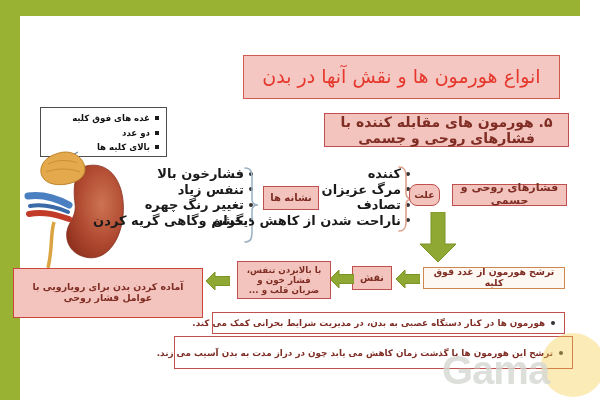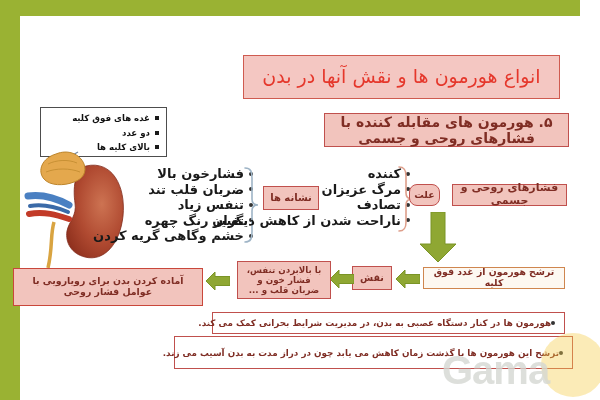--- a/index.html
+++ b/index.html
@@ -46,27 +46,27 @@
   .causes-list   { left:288px; top:166px; width:110px; }
 
   .symptoms-label { left:263px; top:186px; width:56px; height:24px; font-size:10px; }
   .cause-label    { left:409px; top:184px; width:31px; height:22px; font-size:9.5px;border-radius:8px; }
   .cause-header   { left:452px; top:184px; width:115px; height:22px; font-size:11px; }
 
   .secretion-box { left:423px; top:267px; width:142px; height:22px;
     background:#fdf8f1; border:1.6px solid #cf864f; font-size:9.3px; }
   .role-box      { left:352px; top:266px; width:40px; height:24px; font-size:9.5px; }
   .mechanism-box { left:237px; top:261px; width:94px; height:38px; font-size:8.7px; padding:0 4px; }
-  .outcome-box   { left:13px;  top:268px; width:190px; height:38px;
+  .outcome-box   { left:13px;  top:268px; width:190px; height:50px;
     border:1.8px solid #c9473b; font-size:9.4px; padding:4px 10px; }
 
   .note {
     position:absolute; background:#fff; border:1.4px solid #c0504d;
     color:#7f2d24; font-weight:bold; font-size:8.8px; direction:rtl;
-    display:flex; align-items:center; padding:0 9px; white-space:nowrap;
+    display:flex; align-items:center; gap:6px; padding:0 9px; white-space:nowrap;
   }
   .note1 { left:212px; top:312px; width:353px; height:22px; }
   .note2 { left:174px; top:336px; width:399px; height:33px; }
 
   .watermark-circle {
     position:absolute; left:541px; top:333px; width:64px; height:64px;
     border-radius:50%; background:rgba(244,205,74,0.40); z-index:4;
   }
   .watermark-text {
     position:absolute; left:442px; top:348px; z-index:5;
@@ -126,24 +126,20 @@
     <path d="M7,68 C22,65 35,69 47,73" fill="none" stroke="#c23b28" stroke-width="6" stroke-linecap="round"></path>
   </svg>
 
   <div class="blist symptoms-list">
     <div class="li">
         <span class="dot"></span>
         <span>فشارخون بالا</span>
       </div>
     <div class="li">
         <span class="dot"></span>
-        <span>ضربان قلب تند</span>
-      </div>
-    <div class="li">
-        <span class="dot"></span>
         <span>تنفس زیاد</span>
       </div>
     <div class="li">
         <span class="dot"></span>
         <span>تغییر رنگ چهره</span>
       </div>
     <div class="li">
         <span class="dot"></span>
         <span>خشم وگاهی گریه کردن</span>
       </div>

